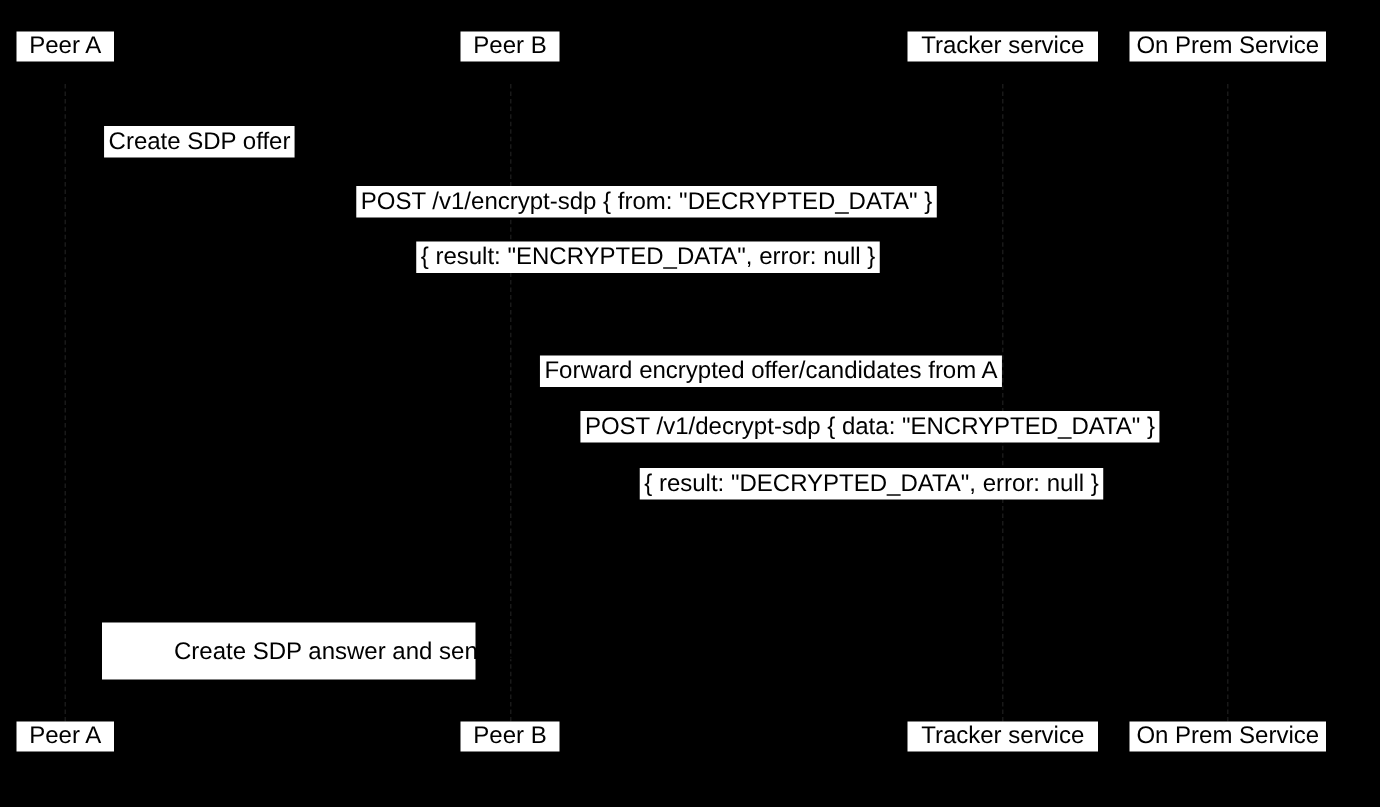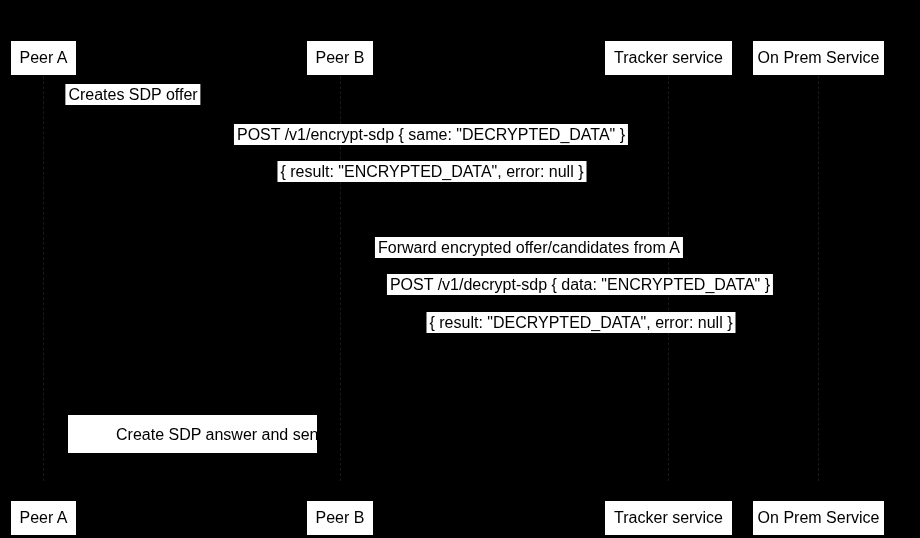--- a/index.html
+++ b/index.html
@@ -10,30 +10,29 @@
   .stage {
     position: relative;
     width: 920px;
     height: 538px;
     background: #000000;
     overflow: hidden;
     font-family: "Liberation Sans", sans-serif;
   }
   .actor {
     position: absolute;
-    height: 34px;
+    height: 20px;
     background: #ffffff;
     color: #000000;
     font-size: 16px;
     display: flex;
     align-items: center;
     justify-content: center;
     box-sizing: border-box;
     white-space: nowrap;
-    margin-top: 20px;
   }
   .lifeline {
     position: absolute;
     top: 56px;
     height: 425px;
     width: 0;
     border-left: 1px dashed #191919;
   }
   .msg {
     position: absolute;
@@ -68,24 +67,24 @@
   <div class="lifeline" style="left:43px;"></div>
   <div class="lifeline" style="left:340px;"></div>
   <div class="lifeline" style="left:668px;"></div>
   <div class="lifeline" style="left:818px;"></div>
 
   <div class="actor" style="left:11px;  top:21px; width:65px;">Peer A</div>
   <div class="actor" style="left:307px; top:21px; width:66px;">Peer B</div>
   <div class="actor" style="left:605px; top:21px; width:127px;">Tracker service</div>
   <div class="actor" style="left:753px; top:21px; width:131px;">On Prem Service</div>
 
-  <div class="msg" style="left:133px; top:84px;">Creates SDP offer</div>
-  <div class="msg" style="left:431px; top:124px;">POST /v1/encrypt-sdp { same: "DECRYPTED_DATA" }</div>
+  <div class="msg" style="left:133px; top:84px;">Create SDP offer</div>
+  <div class="msg" style="left:431px; top:124px;">POST /v1/encrypt-sdp { from: "DECRYPTED_DATA" }</div>
   <div class="msg" style="left:432px; top:161px;">{ result: "ENCRYPTED_DATA", error: null }</div>
-  <div class="msg" style="left:529px; top:237px;">Forward encrypted offer/candidates from A</div>
+  <div class="msg" style="left:514px; top:237px;">Forward encrypted offer/candidates from A</div>
   <div class="msg" style="left:580px; top:274px;">POST /v1/decrypt-sdp { data: "ENCRYPTED_DATA" }</div>
   <div class="msg" style="left:581px; top:312px;">{ result: "DECRYPTED_DATA", error: null }</div>
 
   <div class="note" style="left:68px; top:415px; width:249px; height:38px;padding-left:48px;">
     <span>Create SDP answer and send to An</span>
   </div>
 
   <div class="actor" style="left:11px;  top:481px; width:65px;">Peer A</div>
   <div class="actor" style="left:307px; top:481px; width:66px;">Peer B</div>
   <div class="actor" style="left:605px; top:481px; width:127px;">Tracker service</div>

